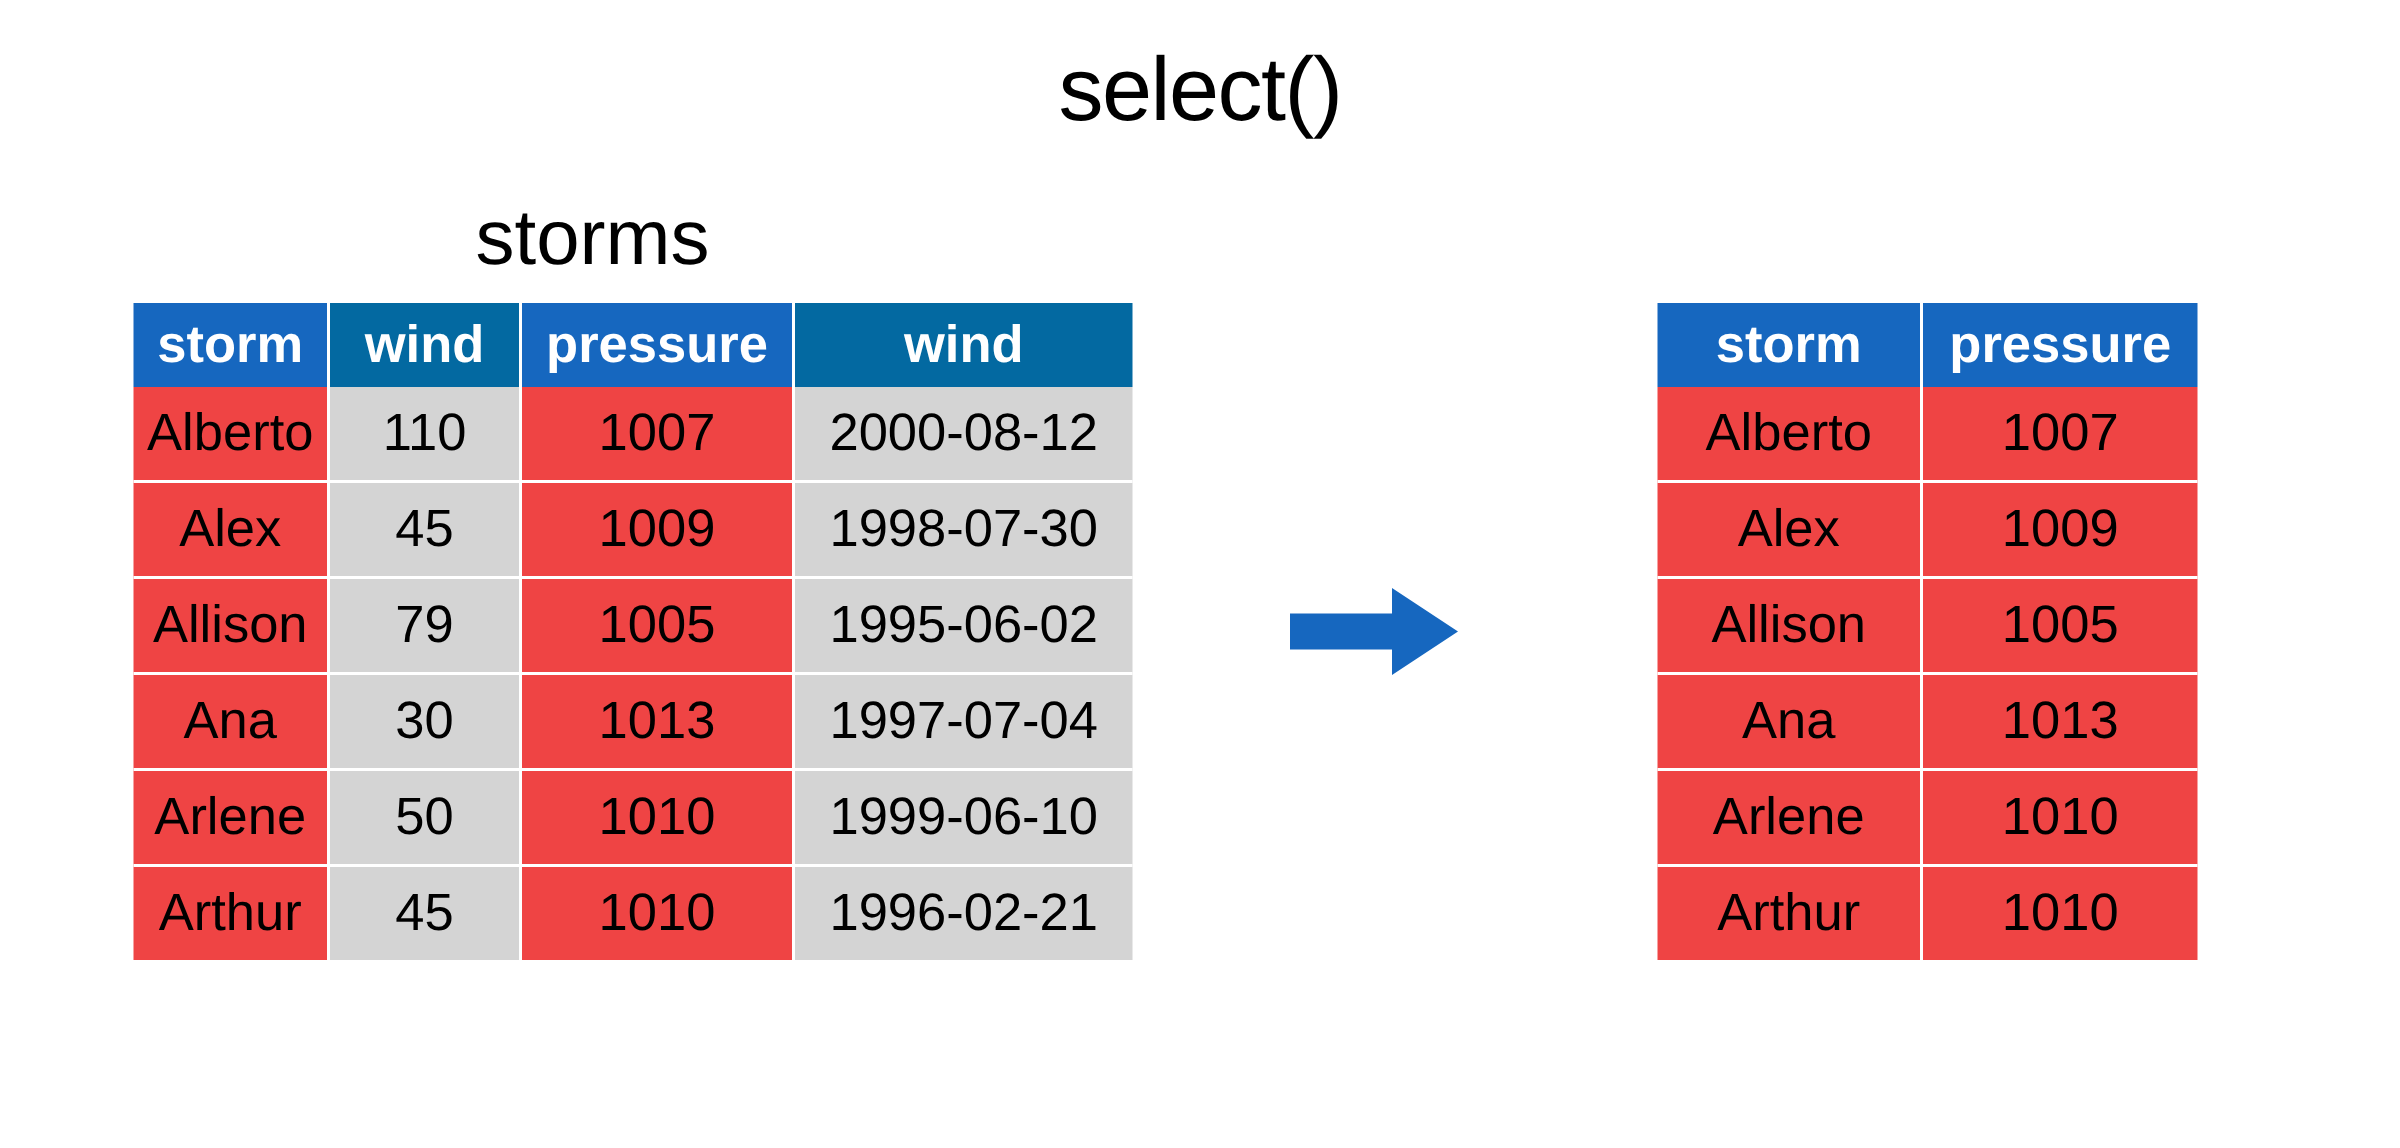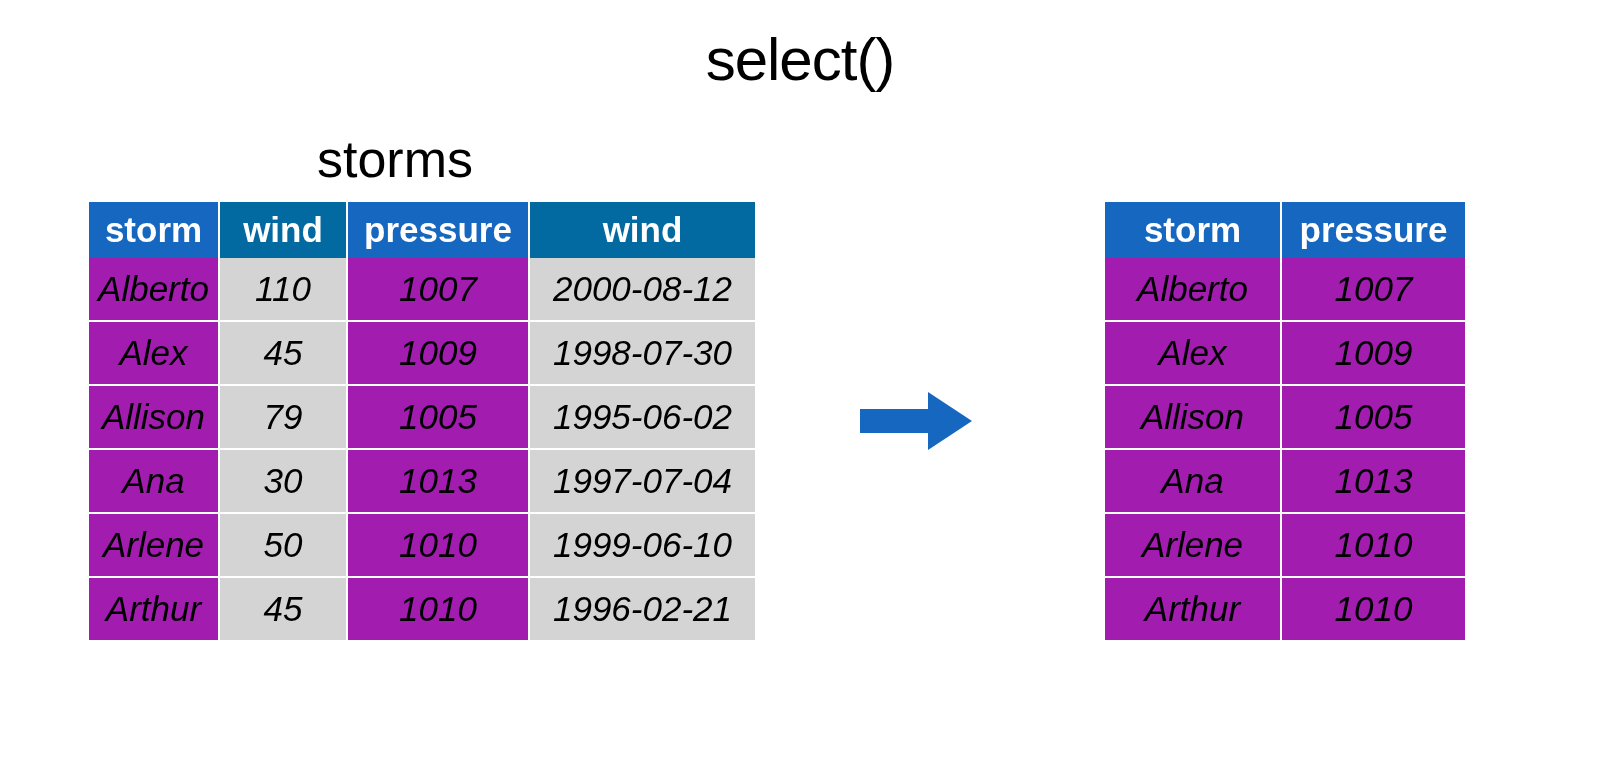--- a/index.html
+++ b/index.html
@@ -80,22 +80,22 @@
     color: #000000;
     height: 62px;
   }
   table.grid tr > *:last-child { border-right: none; }
   table.grid tr:last-child > * { border-bottom: none; }
 
   
   .h-blue { background: #1667BF; }
   .h-gray { background: #0369a1; }
   
-  .c-blue { background: #a21caf; font-style: italic; }
-  .c-gray { background: #D4D4D4; font-style: italic; }
+  .c-blue { background: #ef4444; }
+  .c-gray { background: #D4D4D4; }
 
   
   #table-storms { left: 89px; top: 202px; width: 666px; }
 
   
   #table-result { left: 1105px; top: 202px; width: 360px; }
 
   
   .arrow {
     position: absolute;

